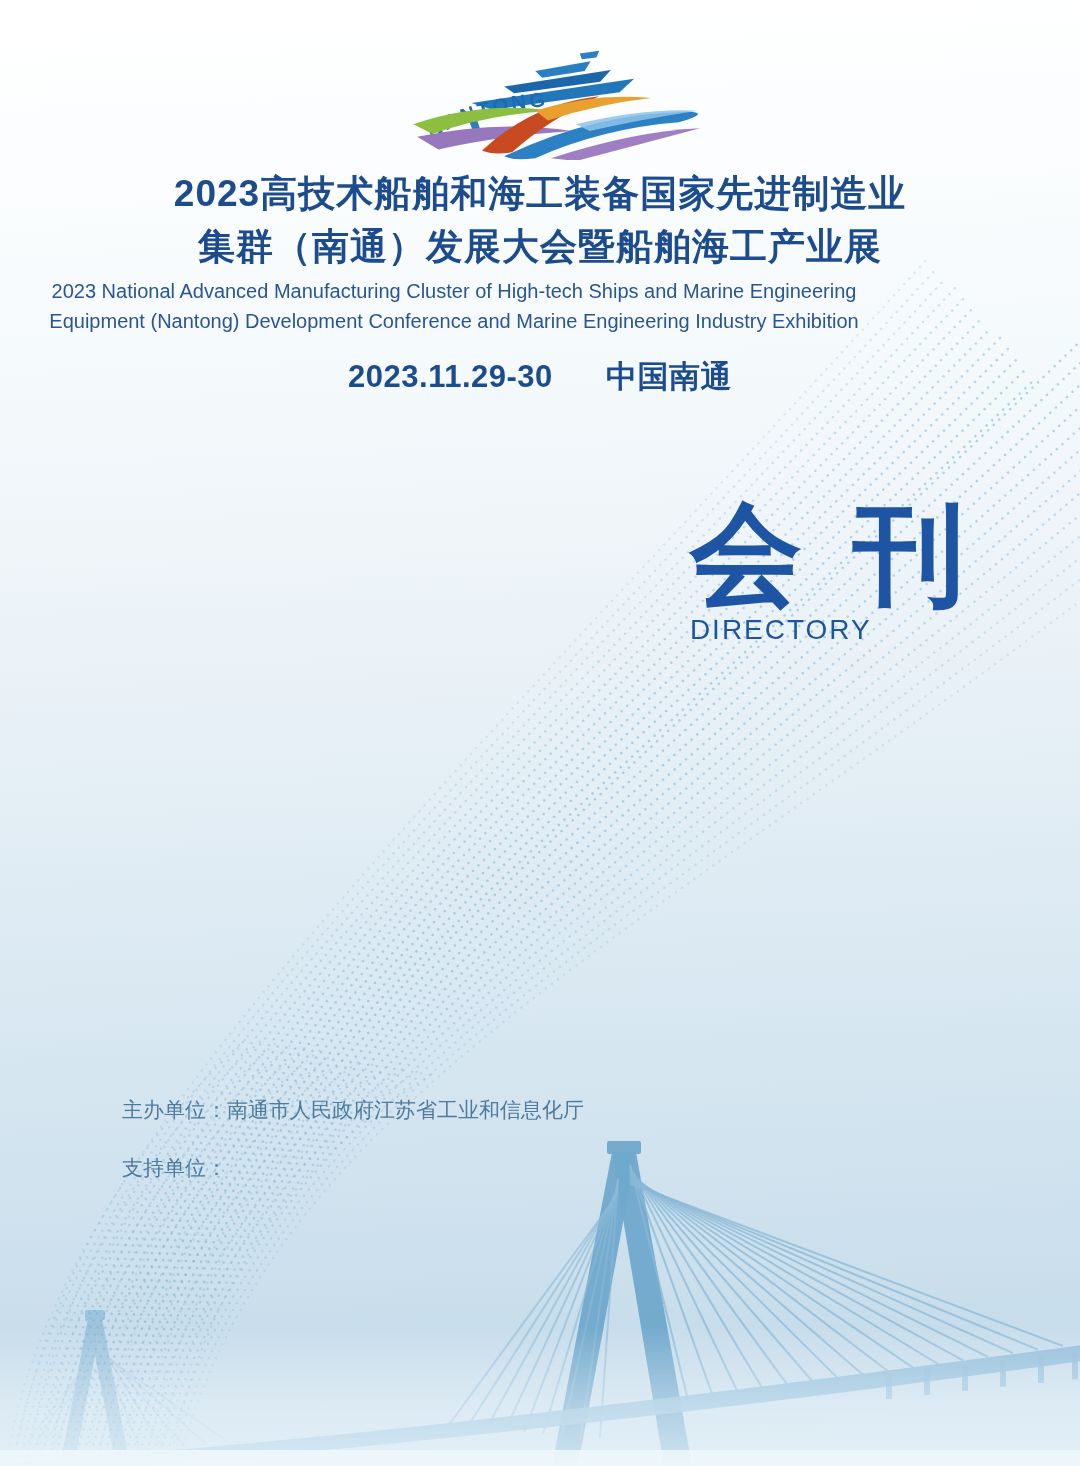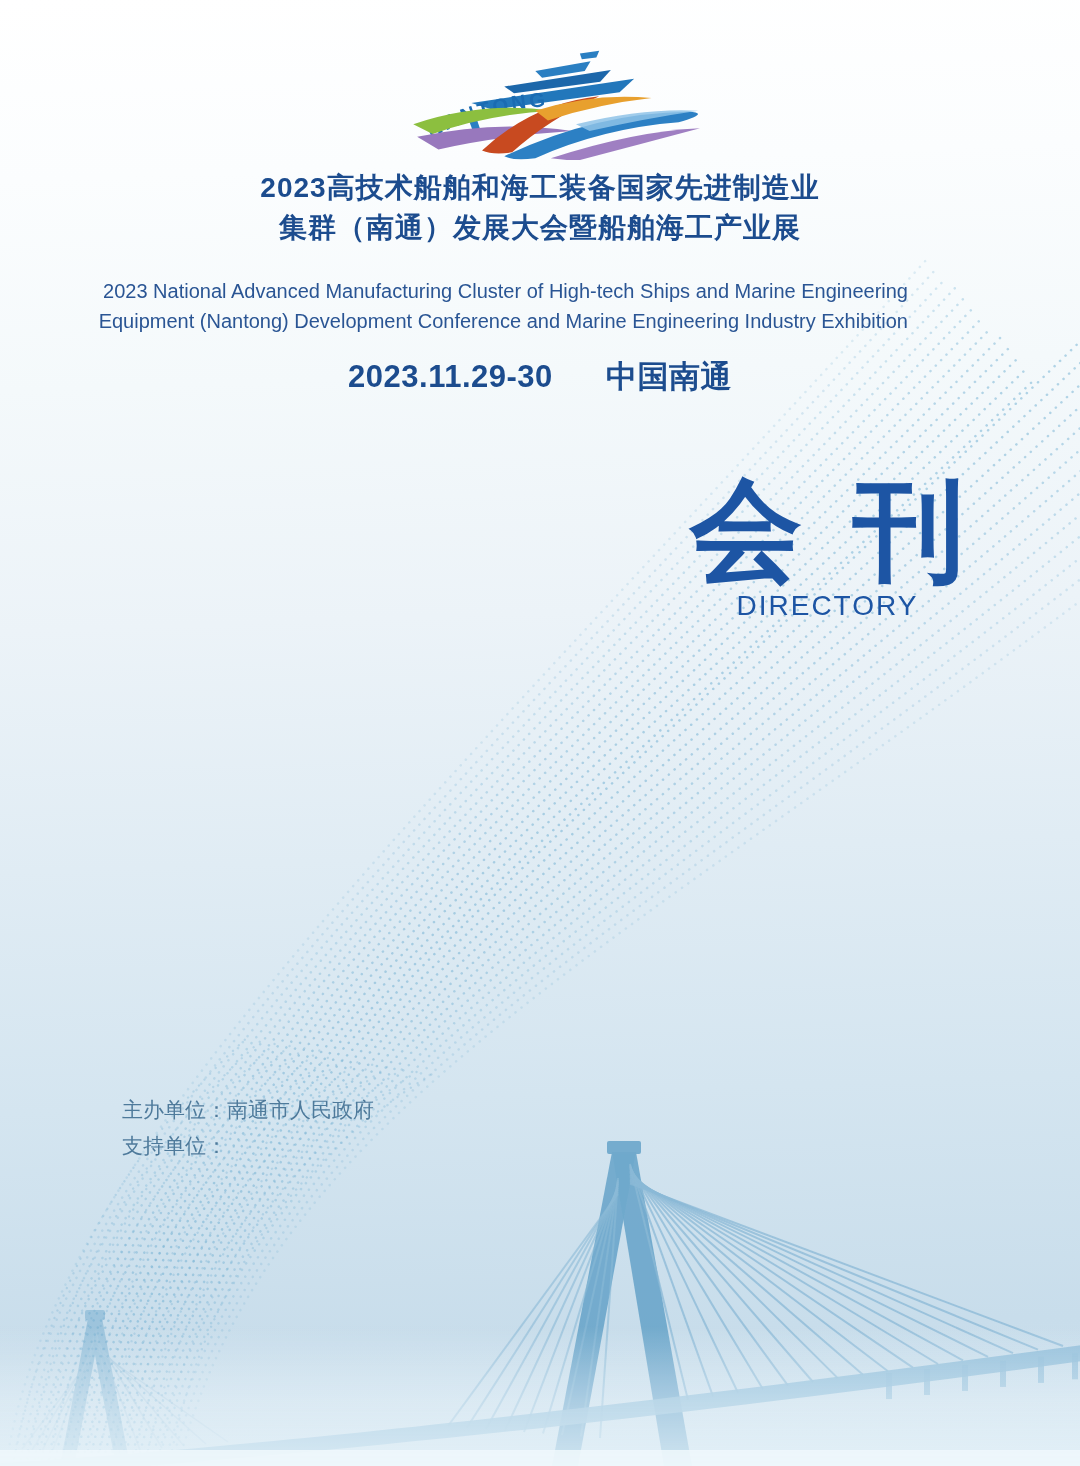--- a/index.html
+++ b/index.html
@@ -12,34 +12,34 @@
   .deco-svg{z-index:1;}
   .bridge-svg{z-index:2;}
   .fog{position:absolute;z-index:3;left:0;bottom:0;width:1080px;height:140px;
     background:linear-gradient(180deg,rgba(255,255,255,0) 0%,rgba(241,248,252,.45) 55%,rgba(231,243,249,.8) 100%);}
   .fog-strip{position:absolute;z-index:3;left:0;bottom:0;width:1080px;height:16px;background:rgba(240,248,252,.85);}
 
   .masthead{position:absolute;z-index:5;left:0;top:0;width:1080px;text-align:center;}
   .logo{position:absolute;left:390px;top:42px;width:310px;height:118px;}
 
   .main-title{position:absolute;left:0;top:168px;width:1080px;margin:0;
-    color:#1c4c8e;font-size:28px;font-weight:700;line-height:1.42;letter-spacing:1px;}
+    color:#1c4c8e;font-size:37px;font-weight:700;line-height:1.42;letter-spacing:1px;}
   .sub-title{position:absolute;left:0;top:276px;width:908px;margin:0;
-    color:#2a5594;font-size:20px;font-weight:500;line-height:1.5;text-align:right;}
+    color:#2a5594;font-size:20px;font-weight:500;line-height:1.5;}
   .date-row{position:absolute;left:0;top:356px;width:1080px;
     color:#1c4c8e;font-size:31px;font-weight:600;letter-spacing:.5px;}
   .date-row .loc{margin-left:44px;margin-top:16px;}
 
-  .pub-block{position:absolute;z-index:5;top:472px;right:115px;text-align:center;color:#1d55a4;}
+  .pub-block{position:absolute;z-index:5;top:496px;right:115px;text-align:left;color:#1d55a4;}
   .pub-cn{font-size:112px;font-weight:700;line-height:1.05;word-spacing:20px;white-space:nowrap;}
   .pub-en{font-size:28px;font-weight:400;letter-spacing:2px;margin-top:0px;}
 
   .organizers{position:absolute;z-index:5;left:122px;top:1092px;color:#4e7a9b;font-size:21px;line-height:36px;}
   .org-row{display:flex;align-items:flex-start;}
-  .org-row + .org-row{}
+  .org-row + .org-row{margin-top:22px;}
   .org-label{white-space:nowrap;text-align:right;}
   .org-lines{display:flex;flex-direction:row;}
   .org-lines span{white-space:nowrap;}
 </style>
 </head>
 <body>
 
 <div class="page">
 
   <svg class="deco-svg" id="deco-layer" viewBox="0 0 1080 1466">
@@ -205,20 +205,21 @@
   <div class="pub-block">
     <div class="pub-cn">会 刊</div>
     <div class="pub-en">DIRECTORY</div>
   </div>
 
   <div class="organizers">
     <div class="org-row">
       <span class="org-label">主办单位：</span>
       <div class="org-lines">
         <span>南通市人民政府</span>
+        <span>江苏省工业和信息化厅</span>
       </div>
     </div>
     <div class="org-row">
       <span class="org-label">支持单位：</span>
       <div class="org-lines">
       </div>
     </div>
   </div>
 
 </div>

